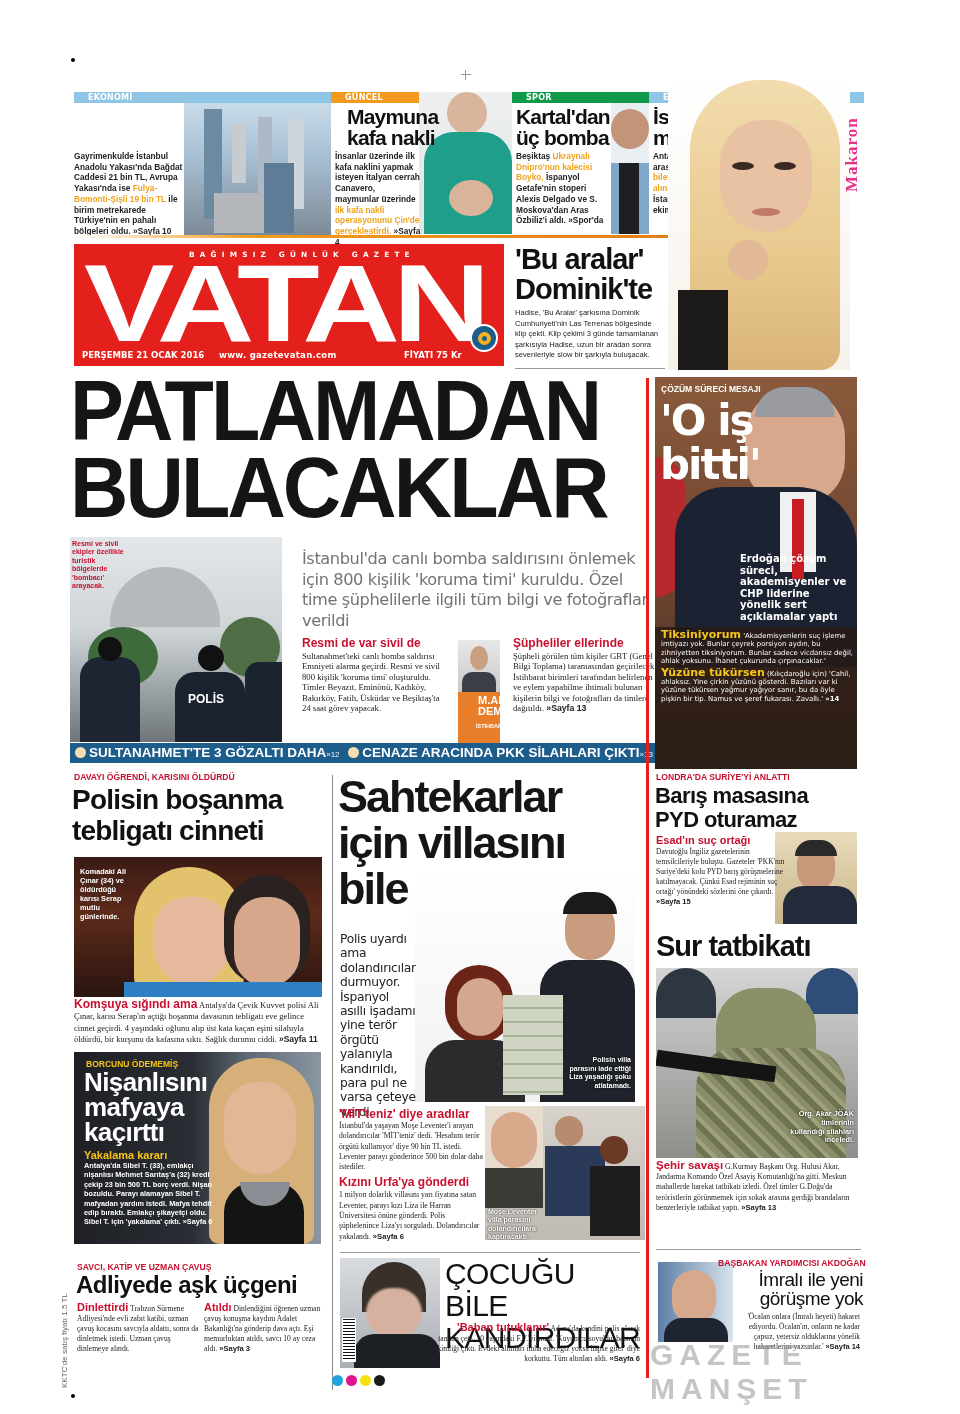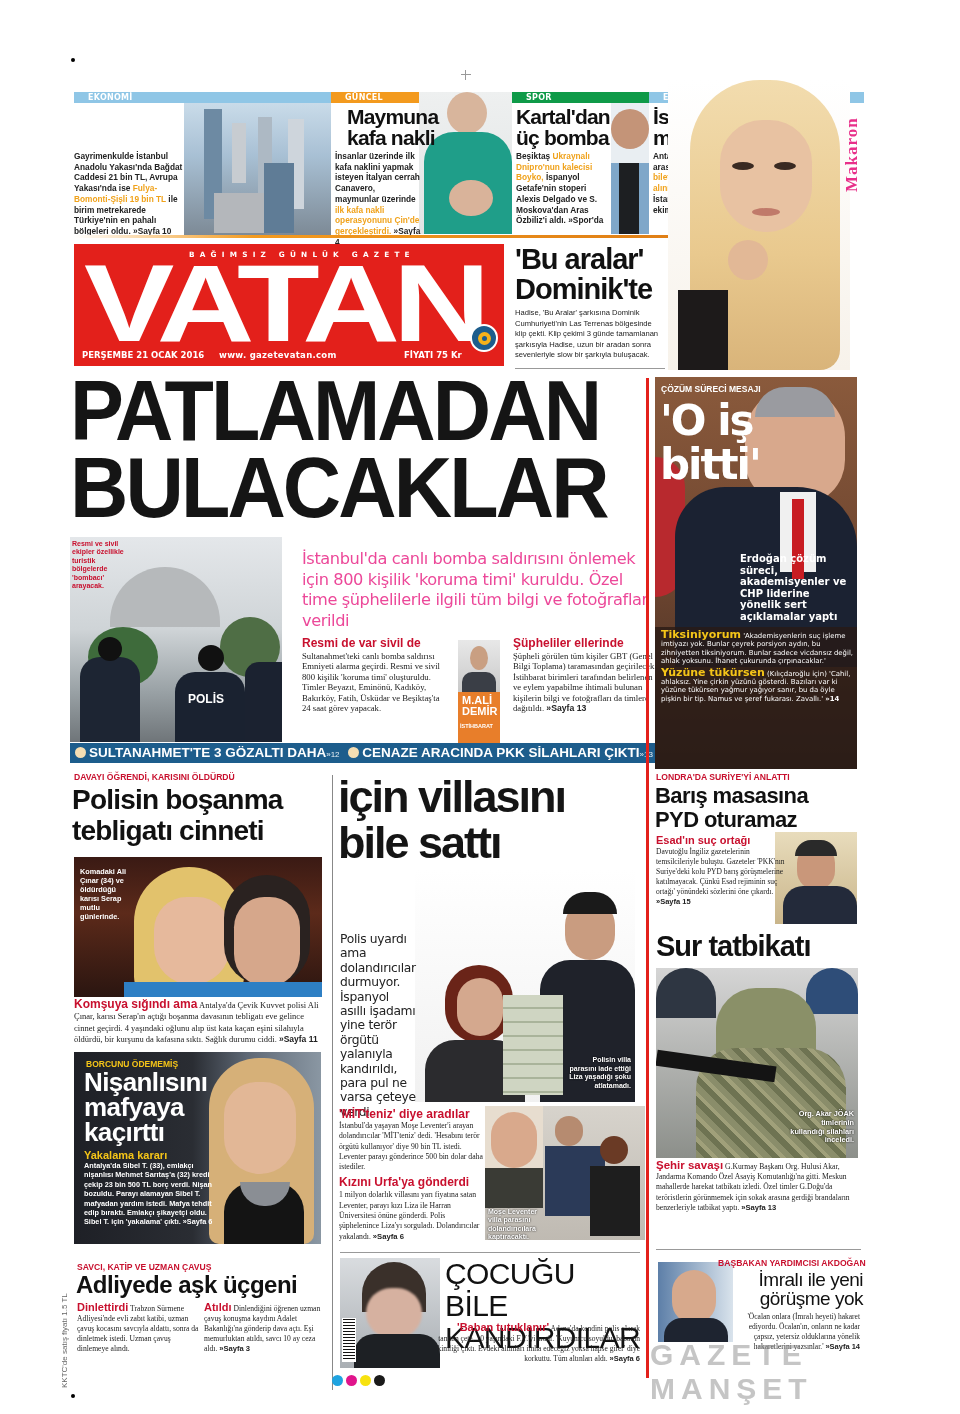--- a/index.html
+++ b/index.html
@@ -20,21 +20,21 @@
   .ref { font-weight: bold; }
   .photo { overflow: hidden; }
 
   
   .masthead { background: #e3201b; }
   .mast-logo { font-family: "Liberation Sans", sans-serif; font-weight: 900; color: #fff; font-size: 110px; letter-spacing: -6px; line-height: 90px; transform: scaleX(1.23); transform-origin: left top; }
   .mast-tag { color: #fff; font-size: 7.3px; letter-spacing: 5.2px; font-weight: bold; }
   .mast-foot { color: #fff; font-size: 8.5px; font-weight: bold; }
 
   .big-head { font-family: "Liberation Sans", sans-serif; font-weight: 900; color: #151515; letter-spacing: -3px; transform: scaleX(0.95); transform-origin: left top; }
-  .deck { font-family: "DejaVu Sans", sans-serif; font-weight: normal; color: #ec4899; font-size: 16.2px; line-height: 20.5px; letter-spacing: -0.4px; }
+  .deck { font-family: "DejaVu Sans", sans-serif; font-weight: normal; color: #737373; font-size: 16.2px; line-height: 20.5px; letter-spacing: -0.4px; }
   .red-sub { color: #c8102e; font-weight: bold; font-family: "Liberation Sans", sans-serif; }
   .body-serif { font-family: "Liberation Serif", serif; font-size: 9.2px; line-height: 11.8px; color: #222; }
 
   .ticker { background: #1d5d8c; color: #fff; font-family: "Liberation Sans", sans-serif; font-weight: bold; font-size: 13.5px; height: 20px; line-height: 20px; }
   .ticker .ball { display: inline-block; width: 11px; height: 11px; border-radius: 50%; background: #f5deb3; vertical-align: -1px; margin: 0 3px 0 5px; }
   .ticker small { font-size: 8px; font-weight: normal; opacity: .9; }
 
   .kicker { font-family: "Liberation Sans", sans-serif; font-weight: bold; font-size: 8.6px; color: #c8102e; }
   .vline { background: #333; width: 1px; }
   .redline { background: #e3201b; }
@@ -168,21 +168,21 @@
 <div class="abs" style="left:302px;top:636px;width:145px;">
   <div class="red-sub" style="font-size:12px;line-height:15px;">Resmi de var sivil de</div>
   <div class="body-serif" style="font-size:8.7px;line-height:10.4px;">Sultanahmet'teki canlı bomba saldırısı Emniyeti alarma geçirdi. Resmi ve sivil 800 kişilik 'koruma timi' oluşturuldu. Timler Beyazıt, Eminönü, Kadıköy, Bakırköy, Fatih, Üsküdar ve Beşiktaş'ta 24 saat görev yapacak.</div>
 </div>
 
 <div class="abs" style="left:458px;top:640px;width:42px;height:97px;background:#ddd;">
   <div class="abs" style="left:0;top:0;width:42px;height:52px;background:linear-gradient(180deg,#e8e8e8,#c9c9c9);">
     <div class="abs" style="left:12px;top:6px;width:18px;height:24px;border-radius:50%;background:#c99f82;"></div>
     <div class="abs" style="left:4px;top:32px;width:34px;height:20px;border-radius:10px 10px 0 0;background:#3a3e46;"></div>
   </div>
-  <div class="abs" style="left:0;top:52px;width:42px;height:54px;background:#e87e2a;">
+  <div class="abs" style="left:0;top:52px;width:42px;height:54px;background:#e87e2a;padding-left:16px;">
     <div class="cond" style="color:#fff;font-weight:bold;font-size:11px;line-height:11px;padding:3px 2px 0 4px;">
       <div>M.ALİ</div>
         <div>DEMİR</div>
     </div>
     <div class="cond" style="color:#fff;font-size:5.5px;font-weight:bold;padding-left:2px;margin-top:6px;">İSTİHBARAT</div>
   </div>
 </div>
 
 <div class="abs" style="left:513px;top:636px;width:145px;">
   <div class="red-sub" style="font-size:12px;line-height:15px;">Şüpheliler ellerinde</div>
@@ -261,20 +261,21 @@
 <div class="abs body-serif" style="left:77px;top:1302px;width:125px;font-size:7.6px;line-height:10px;">
   <span class="red-sub" style="font-size:11px;">Dinlettirdi</span> <span>Trabzon Sürmene Adliyesi'nde evli zabıt katibi, uzman çavuş kocasını savcıyla aldattı, sonra da dinletmek istedi. Uzman çavuş dinlemeye alındı.</span>
 </div>
 <div class="abs body-serif" style="left:204px;top:1302px;width:125px;font-size:7.6px;line-height:10px;">
   <span class="red-sub" style="font-size:11px;">Atıldı</span> <span>Dinlendiğini öğrenen uzman çavuş konuşma kaydını Adalet Bakanlığı'na gönderip dava açtı. Eşi memurluktan atıldı, savcı 10 ay ceza aldı.</span> <span class="cond" style="font-weight:bold;">»Sayfa 3</span>
 </div>
 
 <div class="abs vline" style="left:332px;top:775px;height:615px;background:#888;"></div>
 
 <div class="abs big-head" style="left:338px;top:774px;width:310px;font-size:45px;line-height:46px;letter-spacing:-2px;transform:none;">
+  <div>Sahtekarlar</div>
   <div>için villasını</div>
   <div>bile sattı</div>
 </div>
 <div class="abs photo" style="left:415px;top:870px;width:220px;height:232px;background:linear-gradient(180deg,#fff 0%,#f1f1f1 100%);">
   <div class="abs" style="left:150px;top:30px;width:50px;height:60px;border-radius:25px 25px 25px 25px;background:#c99c80;"></div>
   <div class="abs" style="left:148px;top:22px;width:54px;height:22px;border-radius:27px 27px 0 0;background:#1a1a1a;"></div>
   <div class="abs" style="left:125px;top:90px;width:95px;height:142px;border-radius:30px 30px 0 0;background:#1f222a;"></div>
   <div class="abs" style="left:30px;top:95px;width:68px;height:78px;border-radius:34px;background:#6a2418;"></div>
   <div class="abs" style="left:42px;top:108px;width:46px;height:58px;border-radius:23px;background:#d4a88e;"></div>
   <div class="abs" style="left:10px;top:170px;width:100px;height:62px;border-radius:30px 30px 0 0;background:#2b2b2e;"></div>

